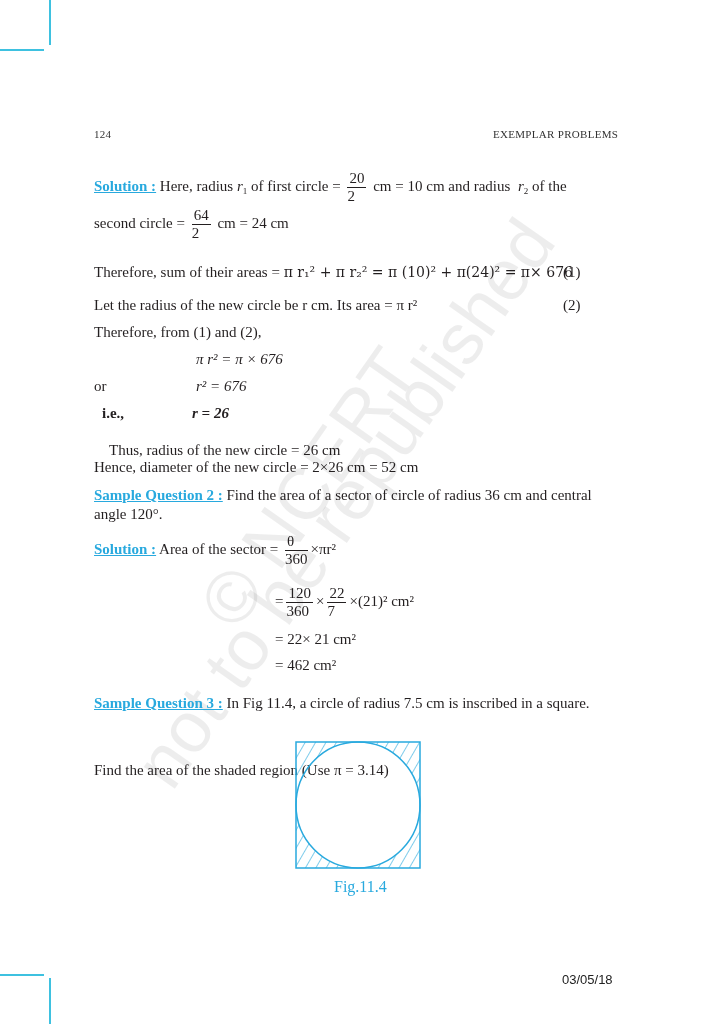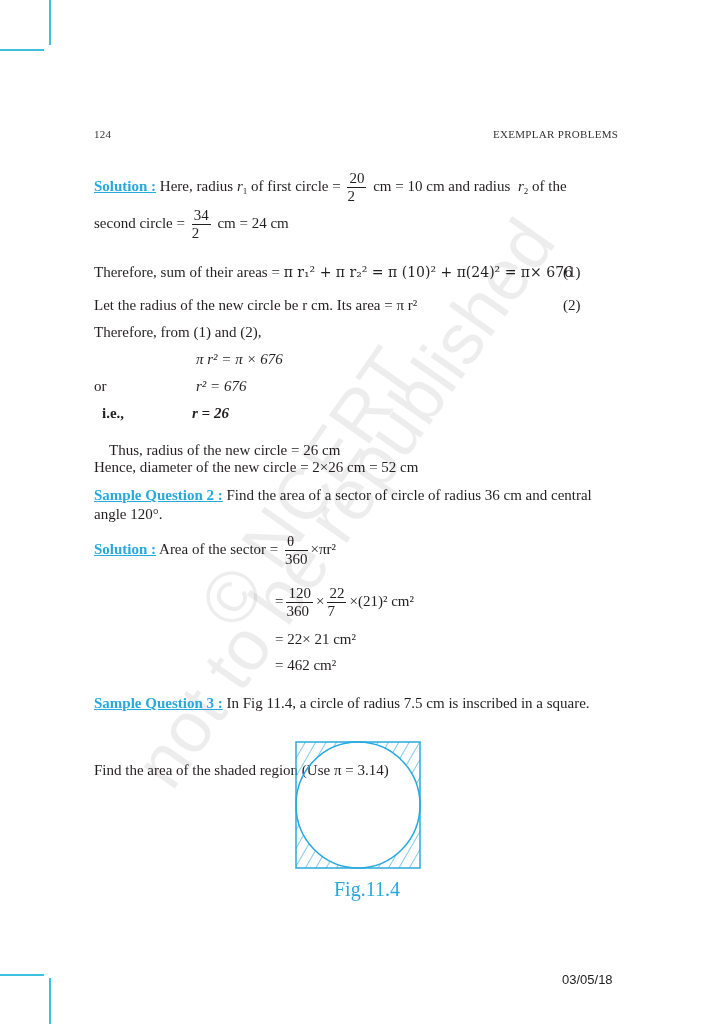--- a/index.html
+++ b/index.html
@@ -39,21 +39,21 @@
   <span class="it">r</span><span class="sub">1</span>
   <span>of first circle =</span>
   <span class="frac"><span class="num">20</span><span>2</span></span>
   <span>cm = 10 cm and radius</span>
   &nbsp;<span class="it">r</span><span class="sub">2</span>
   <span>of the</span>
 </div>
 
 <div class="abs txt" style="left:94px;top:207px;">
   <span>second circle =</span>
-  <span class="frac"><span class="num">34</span><span>2</span></span>
+  <span class="frac"><span class="num">64</span><span>2</span></span>
   <span>cm = 24 cm</span>
 </div>
 
 <div class="abs txt" style="left:94px;top:263px;">
   <span>Therefore, sum of their areas =</span>
   <span style="font-family:'DejaVu Serif',serif;font-size:14px;">π r₁² + π r₂² = π (10)² + π(24)² = π× 676</span>
 </div>
 <div class="abs txt" style="left:563px;top:263px;">(1)</div>
 
 <div class="abs txt" style="left:94px;top:296px;">Let the radius of the new circle be r cm. Its area = π r²</div>
@@ -99,15 +99,15 @@
     </pattern>
     <mask id="m">
       <rect x="0" y="0" width="126" height="128" fill="white"></rect>
       <ellipse cx="63" cy="64" rx="62" ry="63" fill="black"></ellipse>
     </mask>
   </defs>
   <rect x="1" y="1" width="124" height="126" fill="url(#hatch)" mask="url(#m)"></rect>
   <rect x="1" y="1" width="124" height="126" fill="none" stroke="#28a9de" stroke-width="1.5"></rect>
   <ellipse cx="63" cy="64" rx="62" ry="63" fill="none" stroke="#28a9de" stroke-width="1.5"></ellipse>
 </svg>
-<div class="abs" style="left:334px;top:878px;font-size:20px;color:#28a9de;">Fig.11.4</div>
+<div class="abs" style="left:334px;top:878px;font-size:16px;color:#28a9de;">Fig.11.4</div>
 
 <div class="abs footer" style="left:562px;top:972px;">03/05/18</div>
 
 </body></html>

